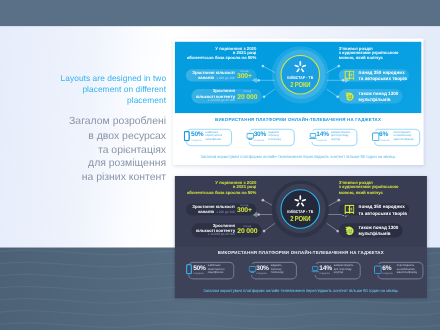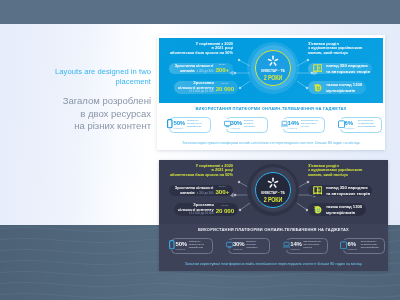--- a/index.html
+++ b/index.html
@@ -113,25 +113,28 @@
         <path d="M-10 49 C40 41 80 55 130 49 C180 43 225 57 275 50 C320 44 365 56 410 47"></path>
         <path d="M-10 60 C40 52 80 66 130 60 C180 54 225 68 275 61 C320 55 365 67 410 58"></path>
         <path d="M-10 71 C40 63 80 77 130 71 C180 65 225 79 275 72 C320 66 365 78 410 69"></path>
       </g>
     </svg>
   </div>
 
   <div class="lefttext">
     <div class="lt-en">
       <div>Layouts are designed in two</div>
+      <div>placement on different</div>
       <div>placement</div>
     </div>
     <div class="lt-uk">
       <div>Загалом розроблені</div>
       <div>в двох ресурсах</div>
+      <div>та орієнтаціях</div>
+      <div>для розміщення</div>
       <div>на різних контент</div>
     </div>
   </div>
 
   <div class="card" id="card-light">
   <div class="hero">
     <div class="hero-deco">
       <svg width="226" height="65" viewBox="0 0 226 65" preserveAspectRatio="none">
         <g class="rays" stroke="#ffffff" stroke-opacity=".55" stroke-width=".55" fill="none">
           <path d="M80 22 L91 28"></path>

